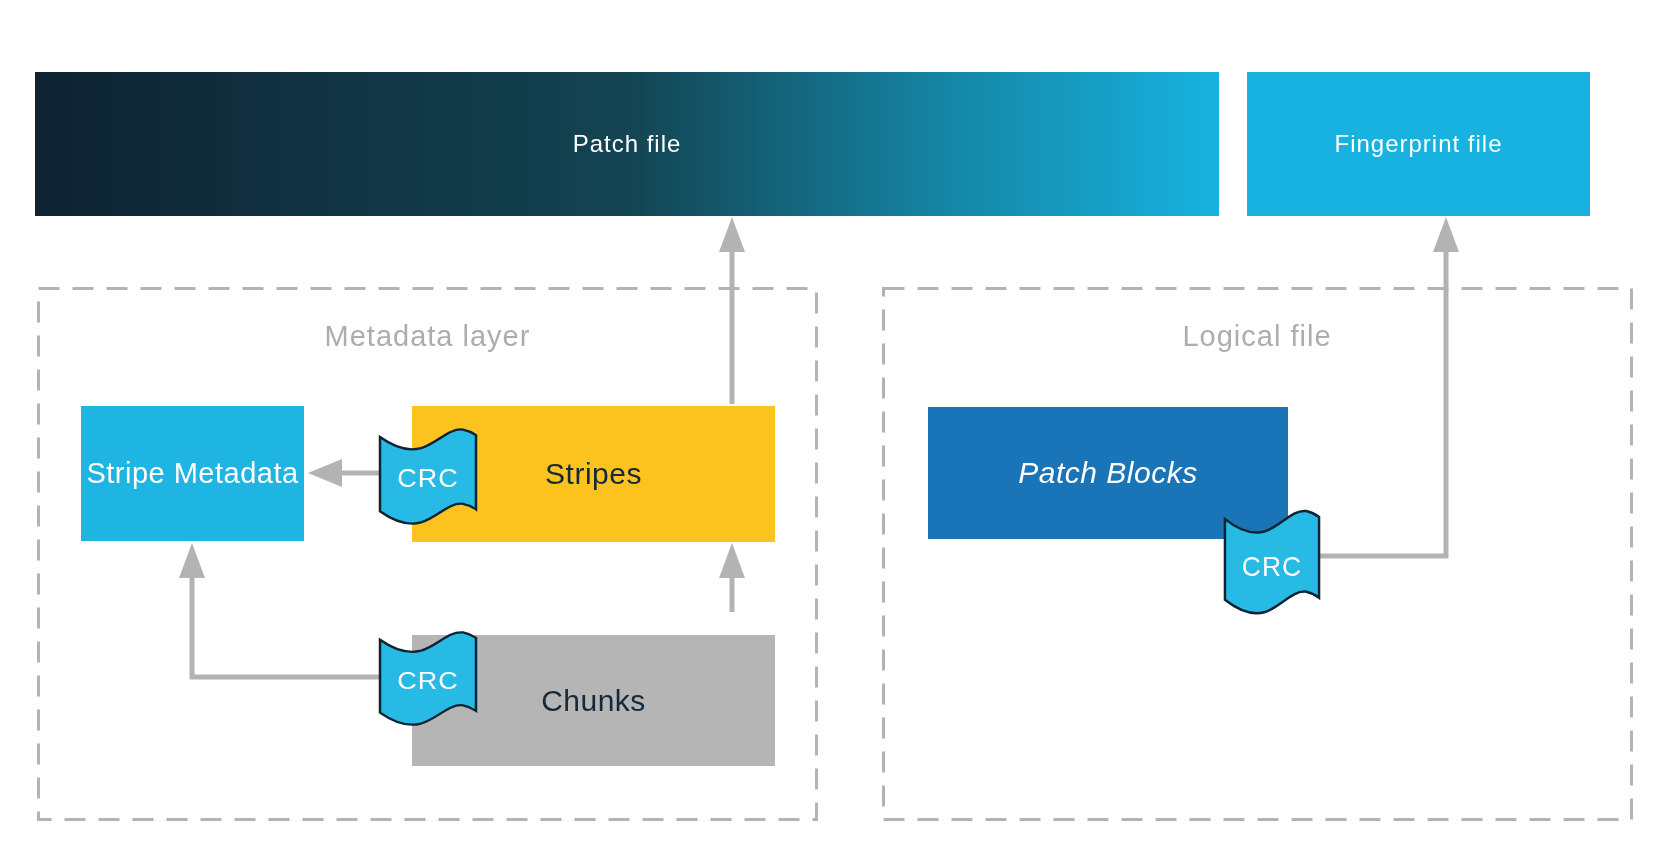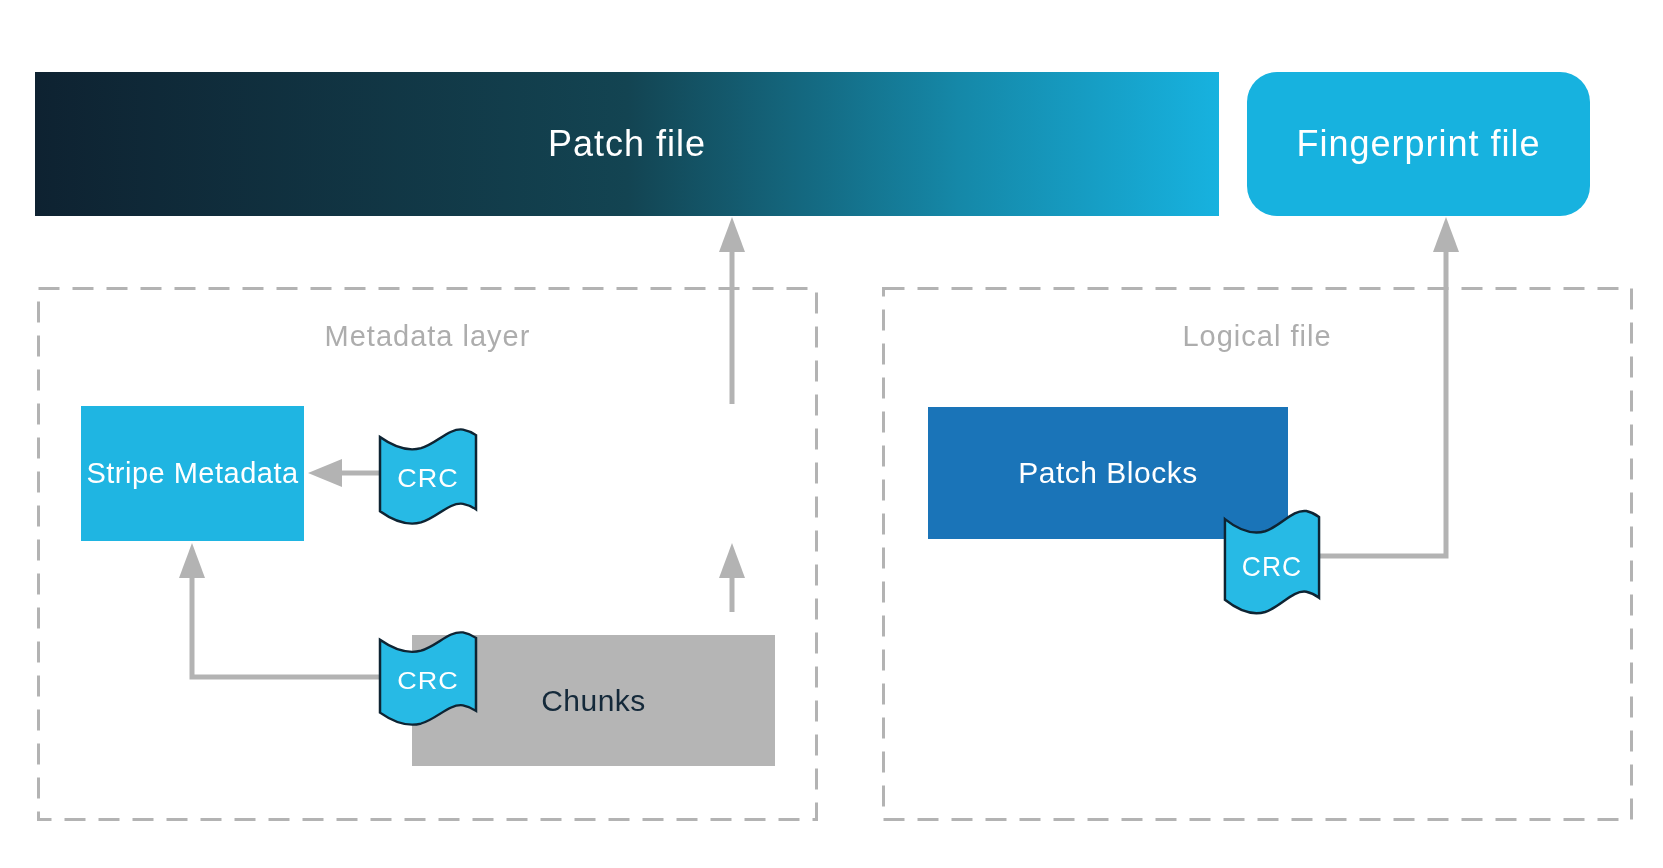--- a/index.html
+++ b/index.html
@@ -9,44 +9,44 @@
   }
   html,body{margin:0;padding:0;background:#ffffff;}
   .canvas{
     position:relative; width:1663px; height:868px; background:#ffffff; overflow:hidden;
     font-family:"Liberation Sans", sans-serif;
   }
   .overlay{position:absolute;left:0;top:0;width:1663px;height:868px;}
   .flag{position:absolute;}
   .bar{
     position:absolute; top:72px; height:144px; display:flex; align-items:center; justify-content:center;
-    color:var(--white); font-size:36px; letter-spacing:1px;
+    color:var(--white); font-size:24px; letter-spacing:1px;
   }
   .bar.patch{
     left:35px; width:1184px;
     background:linear-gradient(90deg, var(--navy_dark) 0%, #134452 50%, #1588a8 78%, var(--cyan_bar) 100%);
   }
-  .bar.fingerprint{ left:1247px; width:343px; background:var(--cyan_bar);border-radius:30px; }
+  .bar.fingerprint{ left:1247px; width:343px; background:var(--cyan_bar); }
   .layer-label{
     position:absolute; top:316px; height:40px; display:flex; align-items:center; justify-content:center;
     color:var(--label_gray); font-size:29px; letter-spacing:1px;
   }
   .layer-label.physical{ left:37px; width:781px; }
   .layer-label.logical{ left:882px; width:750px; }
   .node{
     position:absolute; display:flex; align-items:center; justify-content:center;
     font-size:30px; letter-spacing:0.5px; text-align:center;
   }
   .node.metadata{
     left:81px; top:406px; width:223px; height:135px; background:var(--cyan_node);
     color:var(--white); font-size:29px; line-height:1.45; padding:0 1px; box-sizing:border-box;
   }
   .node.stripes{ left:412px; top:406px; width:363px; height:136px; background:var(--yellow); color:var(--ink); }
   .node.chunks{ left:412px; top:611px; width:363px; height:131px; background:var(--gray_box); color:var(--ink);margin-top:24px; }
-  .node.patchblocks{ left:928px; top:407px; width:360px; height:132px; background:var(--blue); color:var(--white); }
+  .node.patchblocks{ left:928px; top:407px; width:360px; height:132px; background:var(--blue); color:var(--white);font-style:italic; }
   .flag text{
     font-family:"Liberation Sans", sans-serif; font-size:27px; fill:var(--white); letter-spacing:1px;
   }
 </style>
 </head>
 <body>
 
 <div class="canvas">
 
   <svg class="overlay" width="1663" height="868" viewBox="0 0 1663 868">
@@ -86,20 +86,23 @@
   <div class="bar fingerprint">
     <span>Fingerprint file</span>
   </div>
 
   <div class="layer-label physical">Metadata layer</div>
   <div class="layer-label logical">Logical file</div>
 
   <div class="node metadata">
     <span>Stripe Metadata</span>
   </div>
+  <div class="node stripes">
+    <span>Stripes</span>
+  </div>
   <div class="node chunks">
     <span>Chunks</span>
   </div>
 
   <div class="node patchblocks">
     <span>Patch Blocks</span>
   </div>
 
   <svg class="flag" style="left:377px;top:424px;" width="102" height="104" viewBox="0 0 102 112" preserveAspectRatio="none">
     <path d="M3,14 C16,24 30,30 44,26 C60,21 72,4 86,6 C91,7 95,9 99,12 L99,92 C95,89 91,87 86,86 C72,84 60,101 44,106 C30,110 16,104 3,94 Z" style="fill:var(--cyan_flag);stroke:var(--flag_outline)" stroke-width="2.5"></path>

